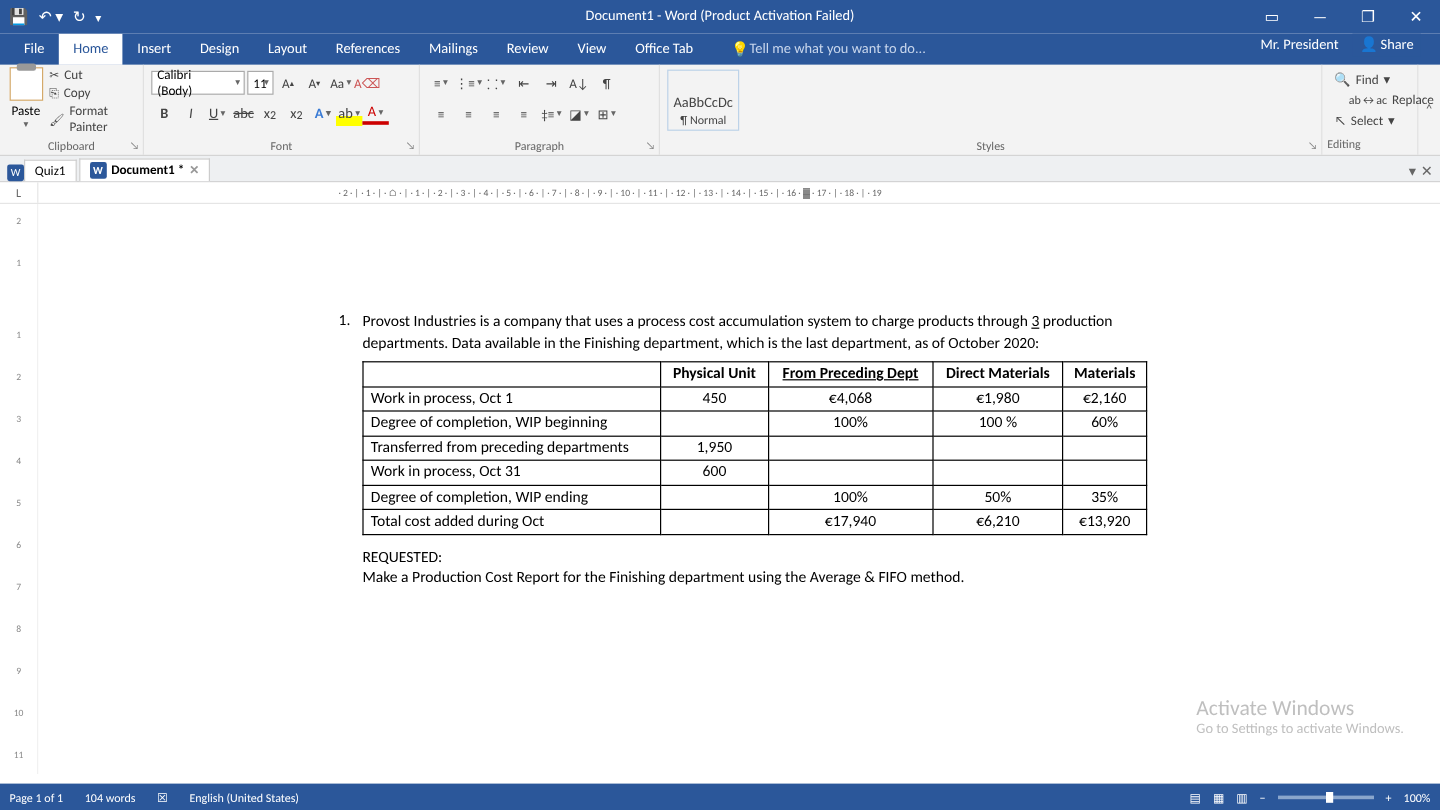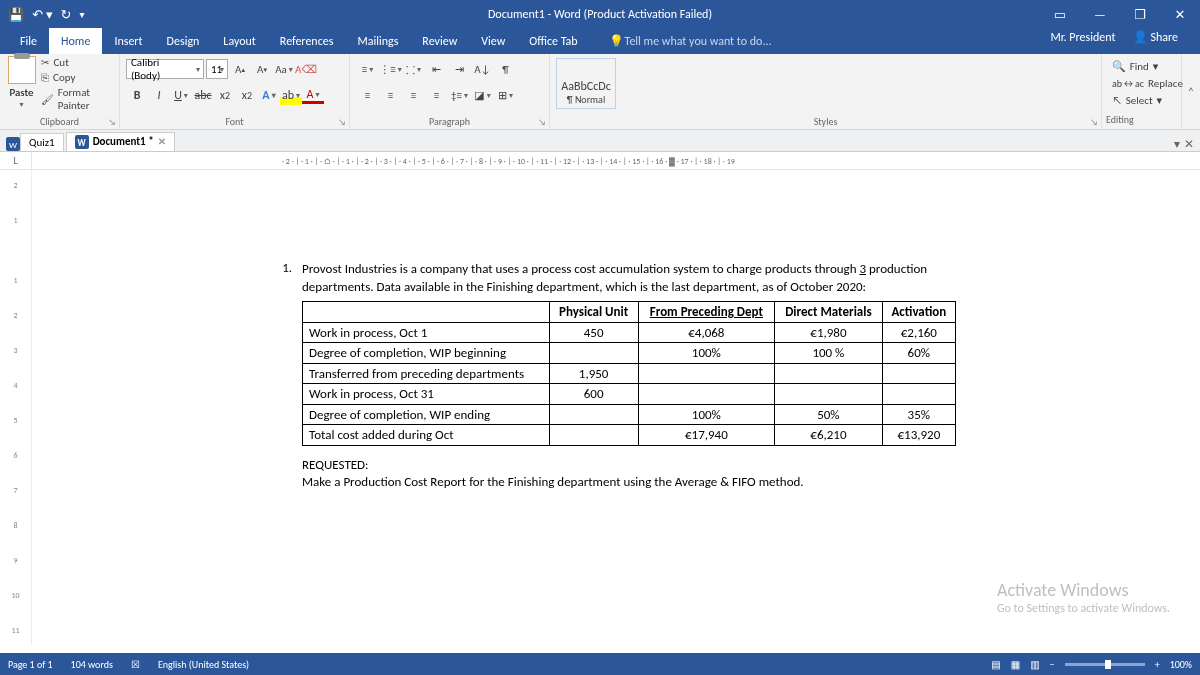--- a/index.html
+++ b/index.html
@@ -205,21 +205,21 @@
         <div class="style-prev">AaBbCcDc</div>
       </div>
 
     <div class="group-label">Styles</div>
     <div class="group-dlg">↘</div>
   </div>
 
   <div class="group editing-group">
     <div>🔍 <span>Find</span> ▾</div>
     <div>
-        <span style="font-size:10px;">ab↔ac</span> 
+        <span style="font-size:10px;margin-left:12px;">ab↔ac</span> 
         <span>Replace</span>
       </div>
     <div>↖ <span>Select</span> ▾</div>
     <div class="group-label">Editing</div>
   </div>
   <div class="collapse-arrow">˄</div>
 </div>
 
 <div class="doctabs">
   <span class="wicon">W</span>
@@ -265,21 +265,21 @@
         <div class="nn">1.</div>
         <div class="txt">
           <span>Provost Industries is a company that uses a process cost accumulation system to charge products through </span><span class="u3">3</span><span> production departments. Data available in the Finishing department, which is the last department, as of October 2020:</span>
           <table class="doc">
             <tbody>
                 <tr>
               <th></th>
               <th>Physical Unit</th>
               <th><span class="u3">From Preceding Dept</span></th>
               <th>Direct Materials</th>
-              <th>Activation</th>
+              <th>Materials</th>
             </tr>
             <tr>
                   <td>Work in process, Oct 1</td>
                   <td class="c">450</td>
                   <td class="c">€4,068</td>
                   <td class="c">€1,980</td>
                   <td class="c">€2,160</td>
                 </tr>
             <tr>
                   <td style="text-align:justify;">Degree of completion, WIP beginning</td>

